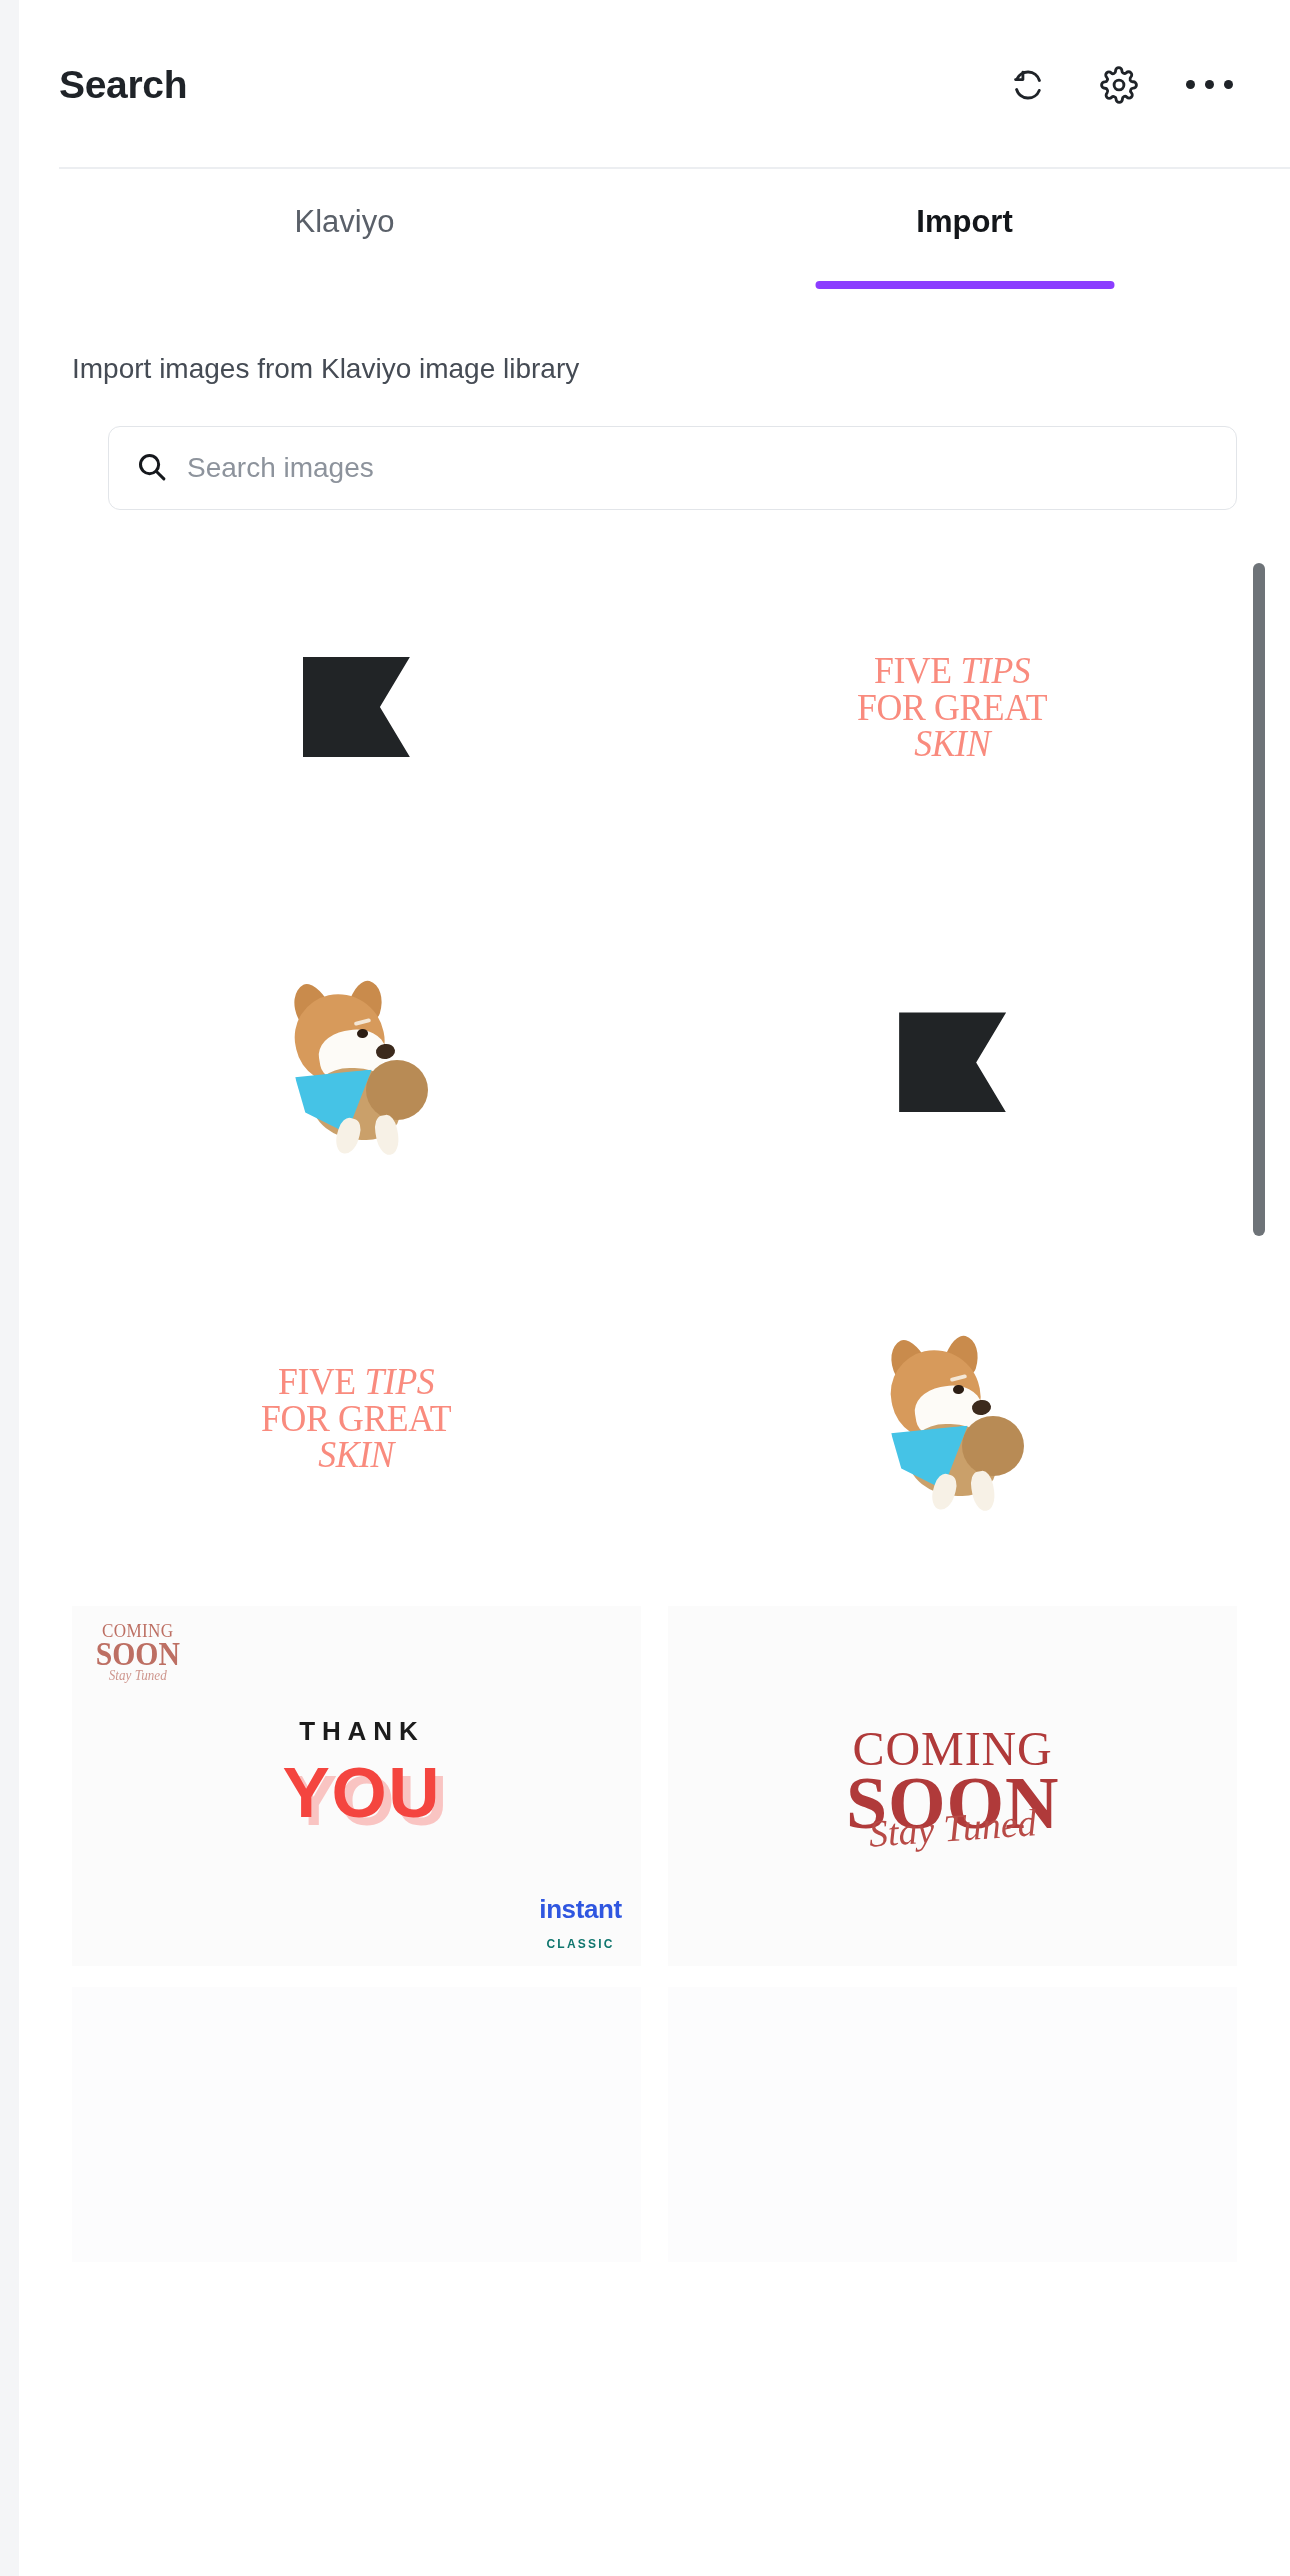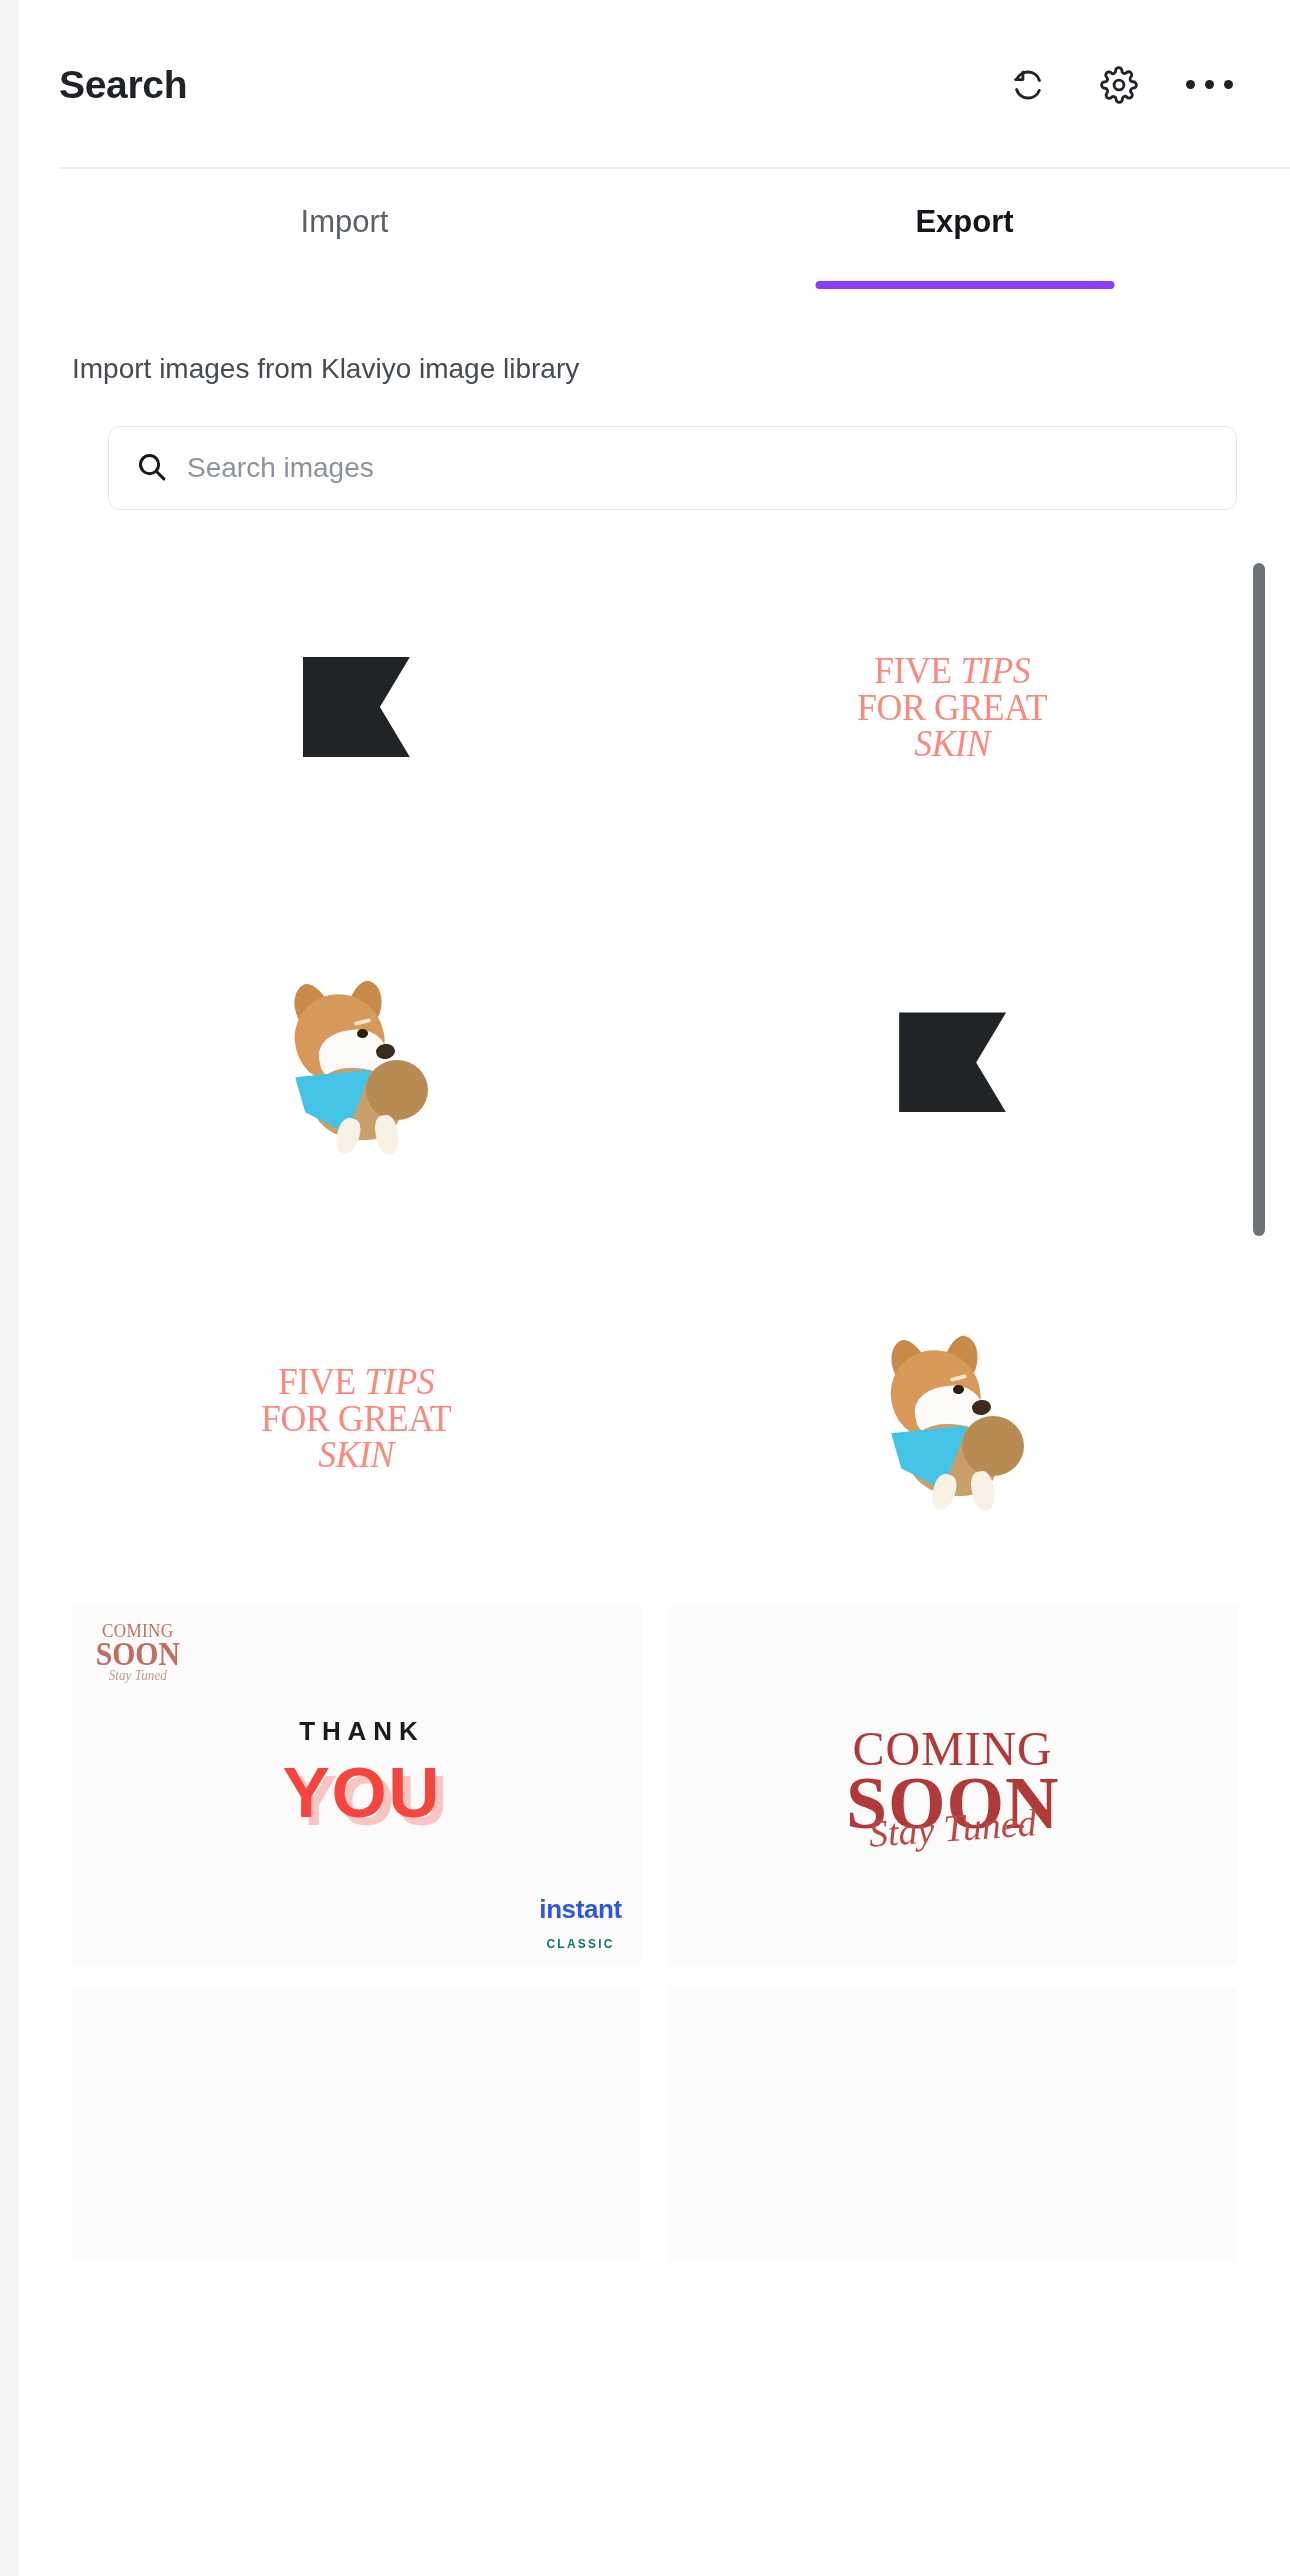--- a/index.html
+++ b/index.html
@@ -381,25 +381,25 @@
           </span>
         </button>
 
       </div>
 
       <div class="header-divider"></div>
     </div>
 
     <div class="tabs">
       <button class="tab">
-        <span>Import</span>
+        <span>Klaviyo</span>
 
       </button>
       <button class="tab is-active">
-        <span>Export</span>
+        <span>Import</span>
         <span class="tab-underline"></span>
       </button>
     </div>
 
     <div class="panel-body">
 
       <div class="section-desc">Import images from Klaviyo image library</div>
 
       <div class="search-wrap">
         <span class="search-icon">

